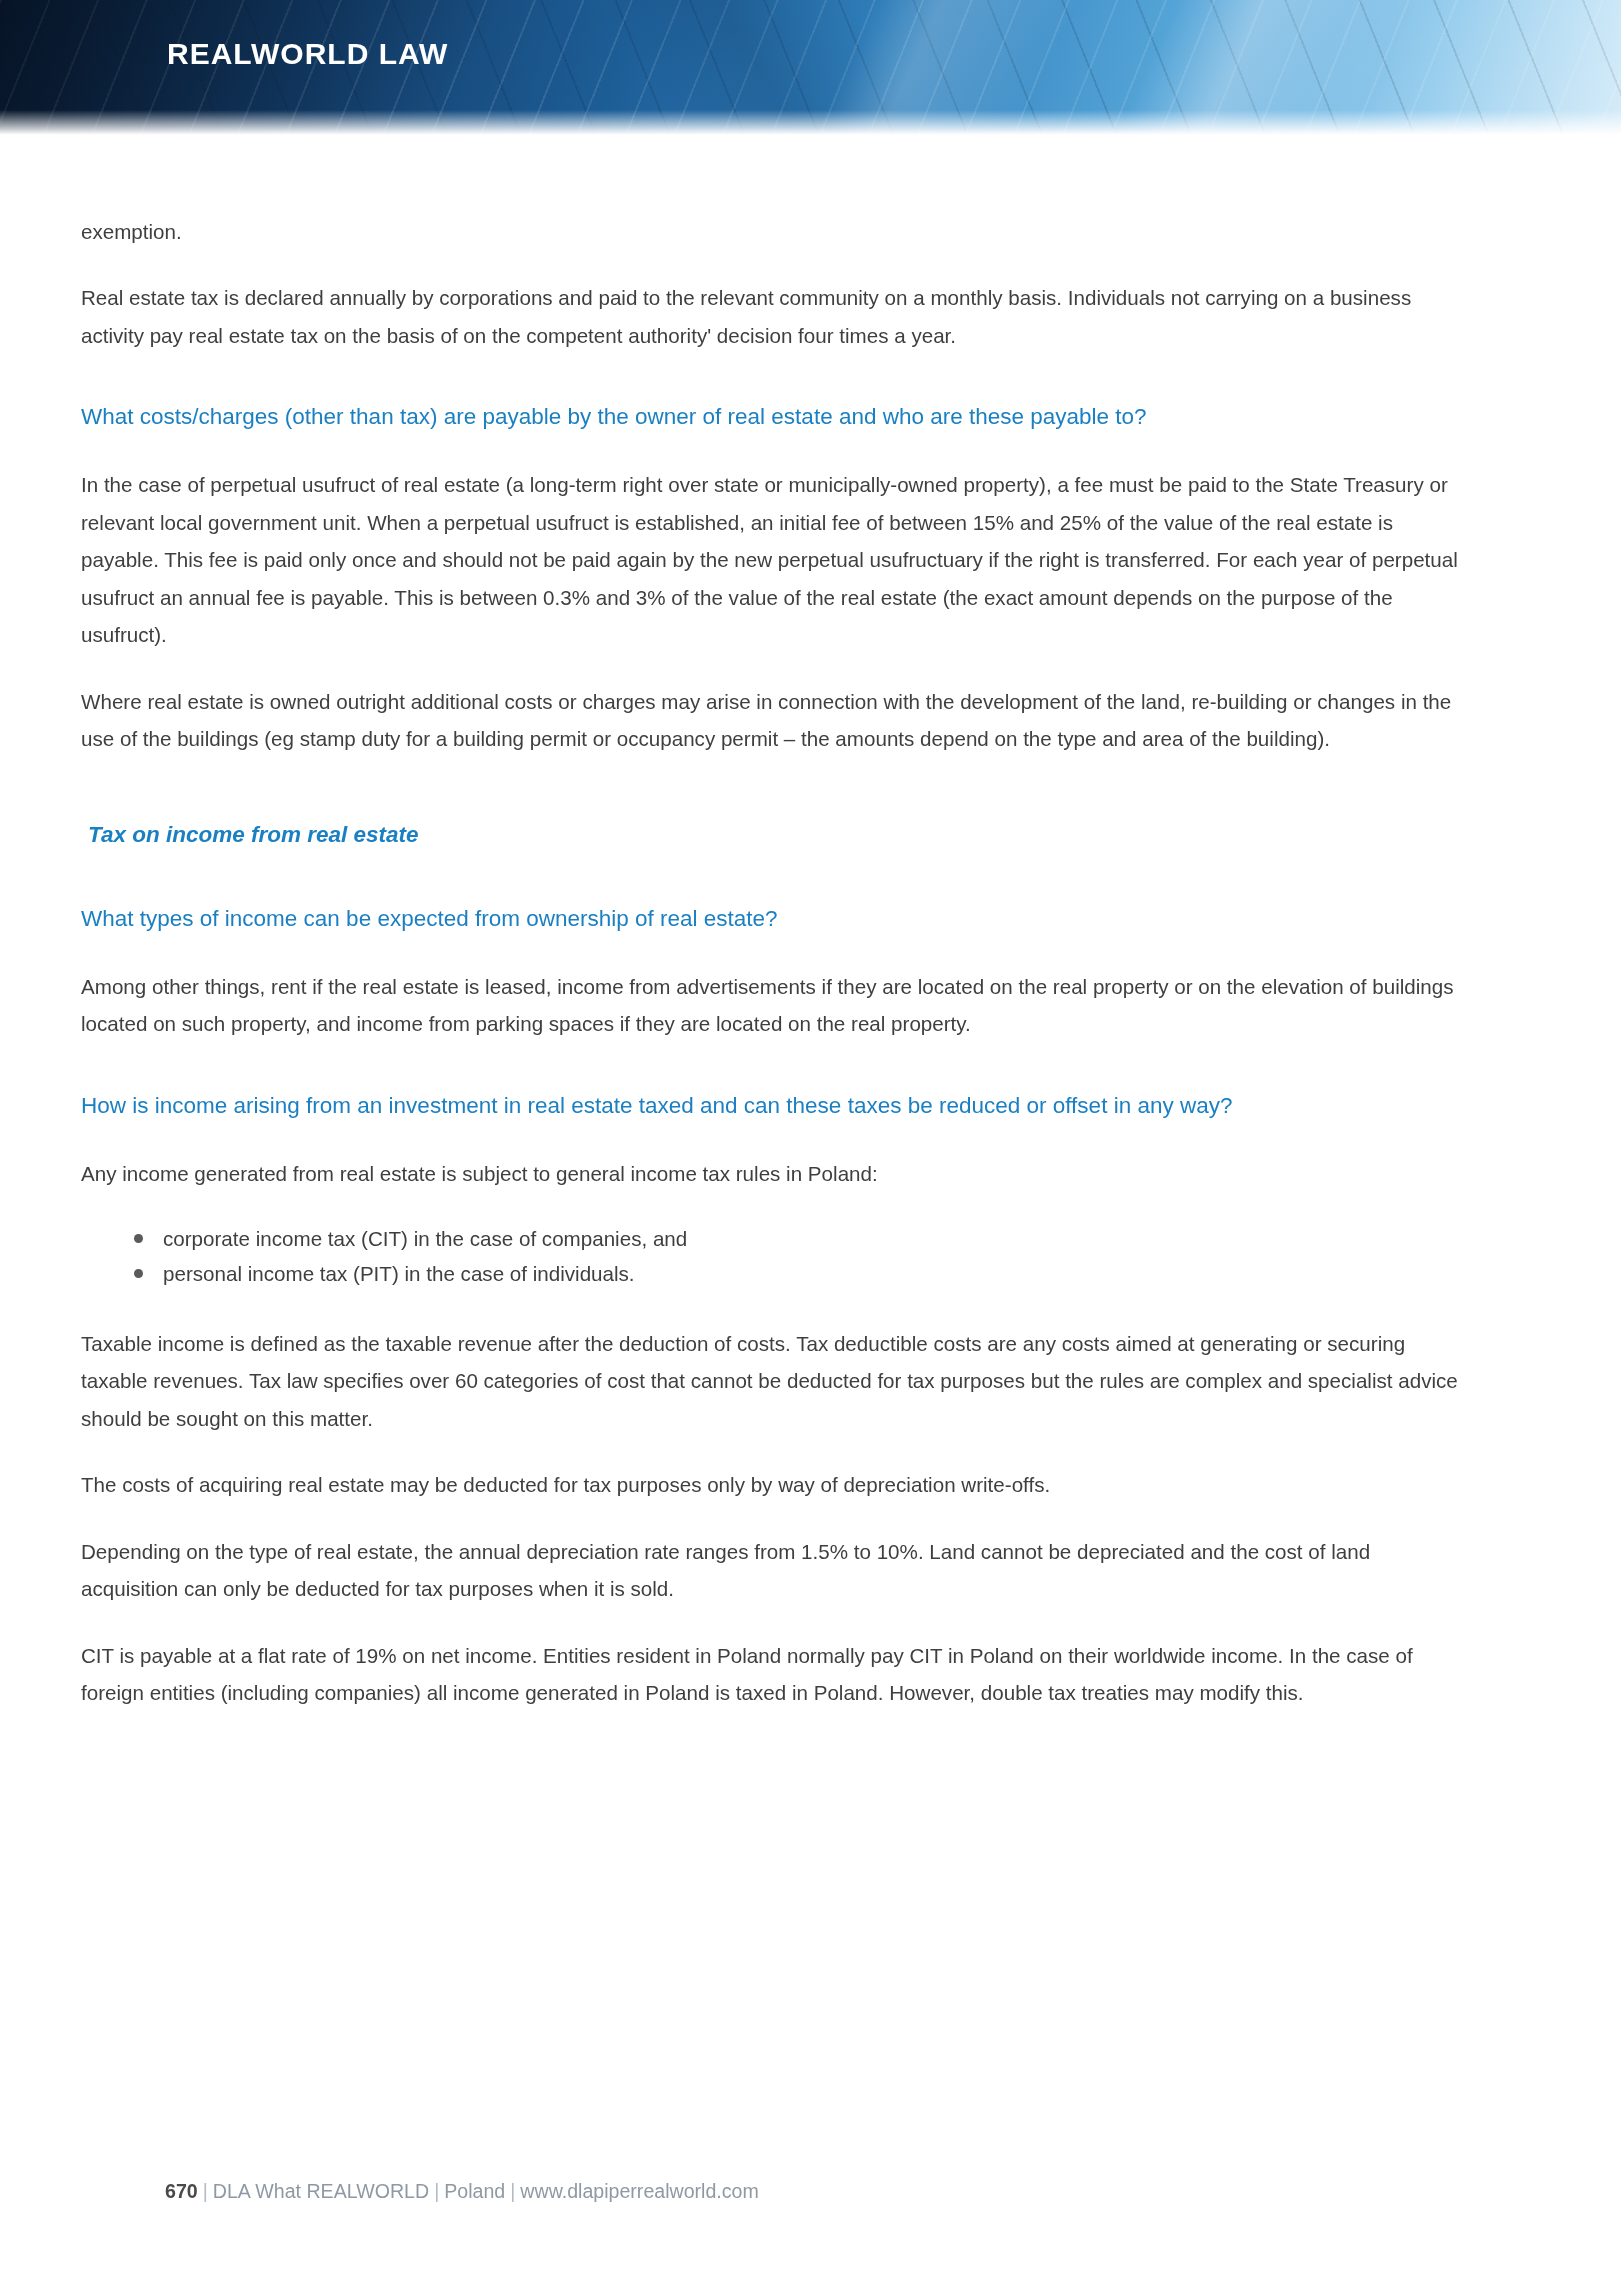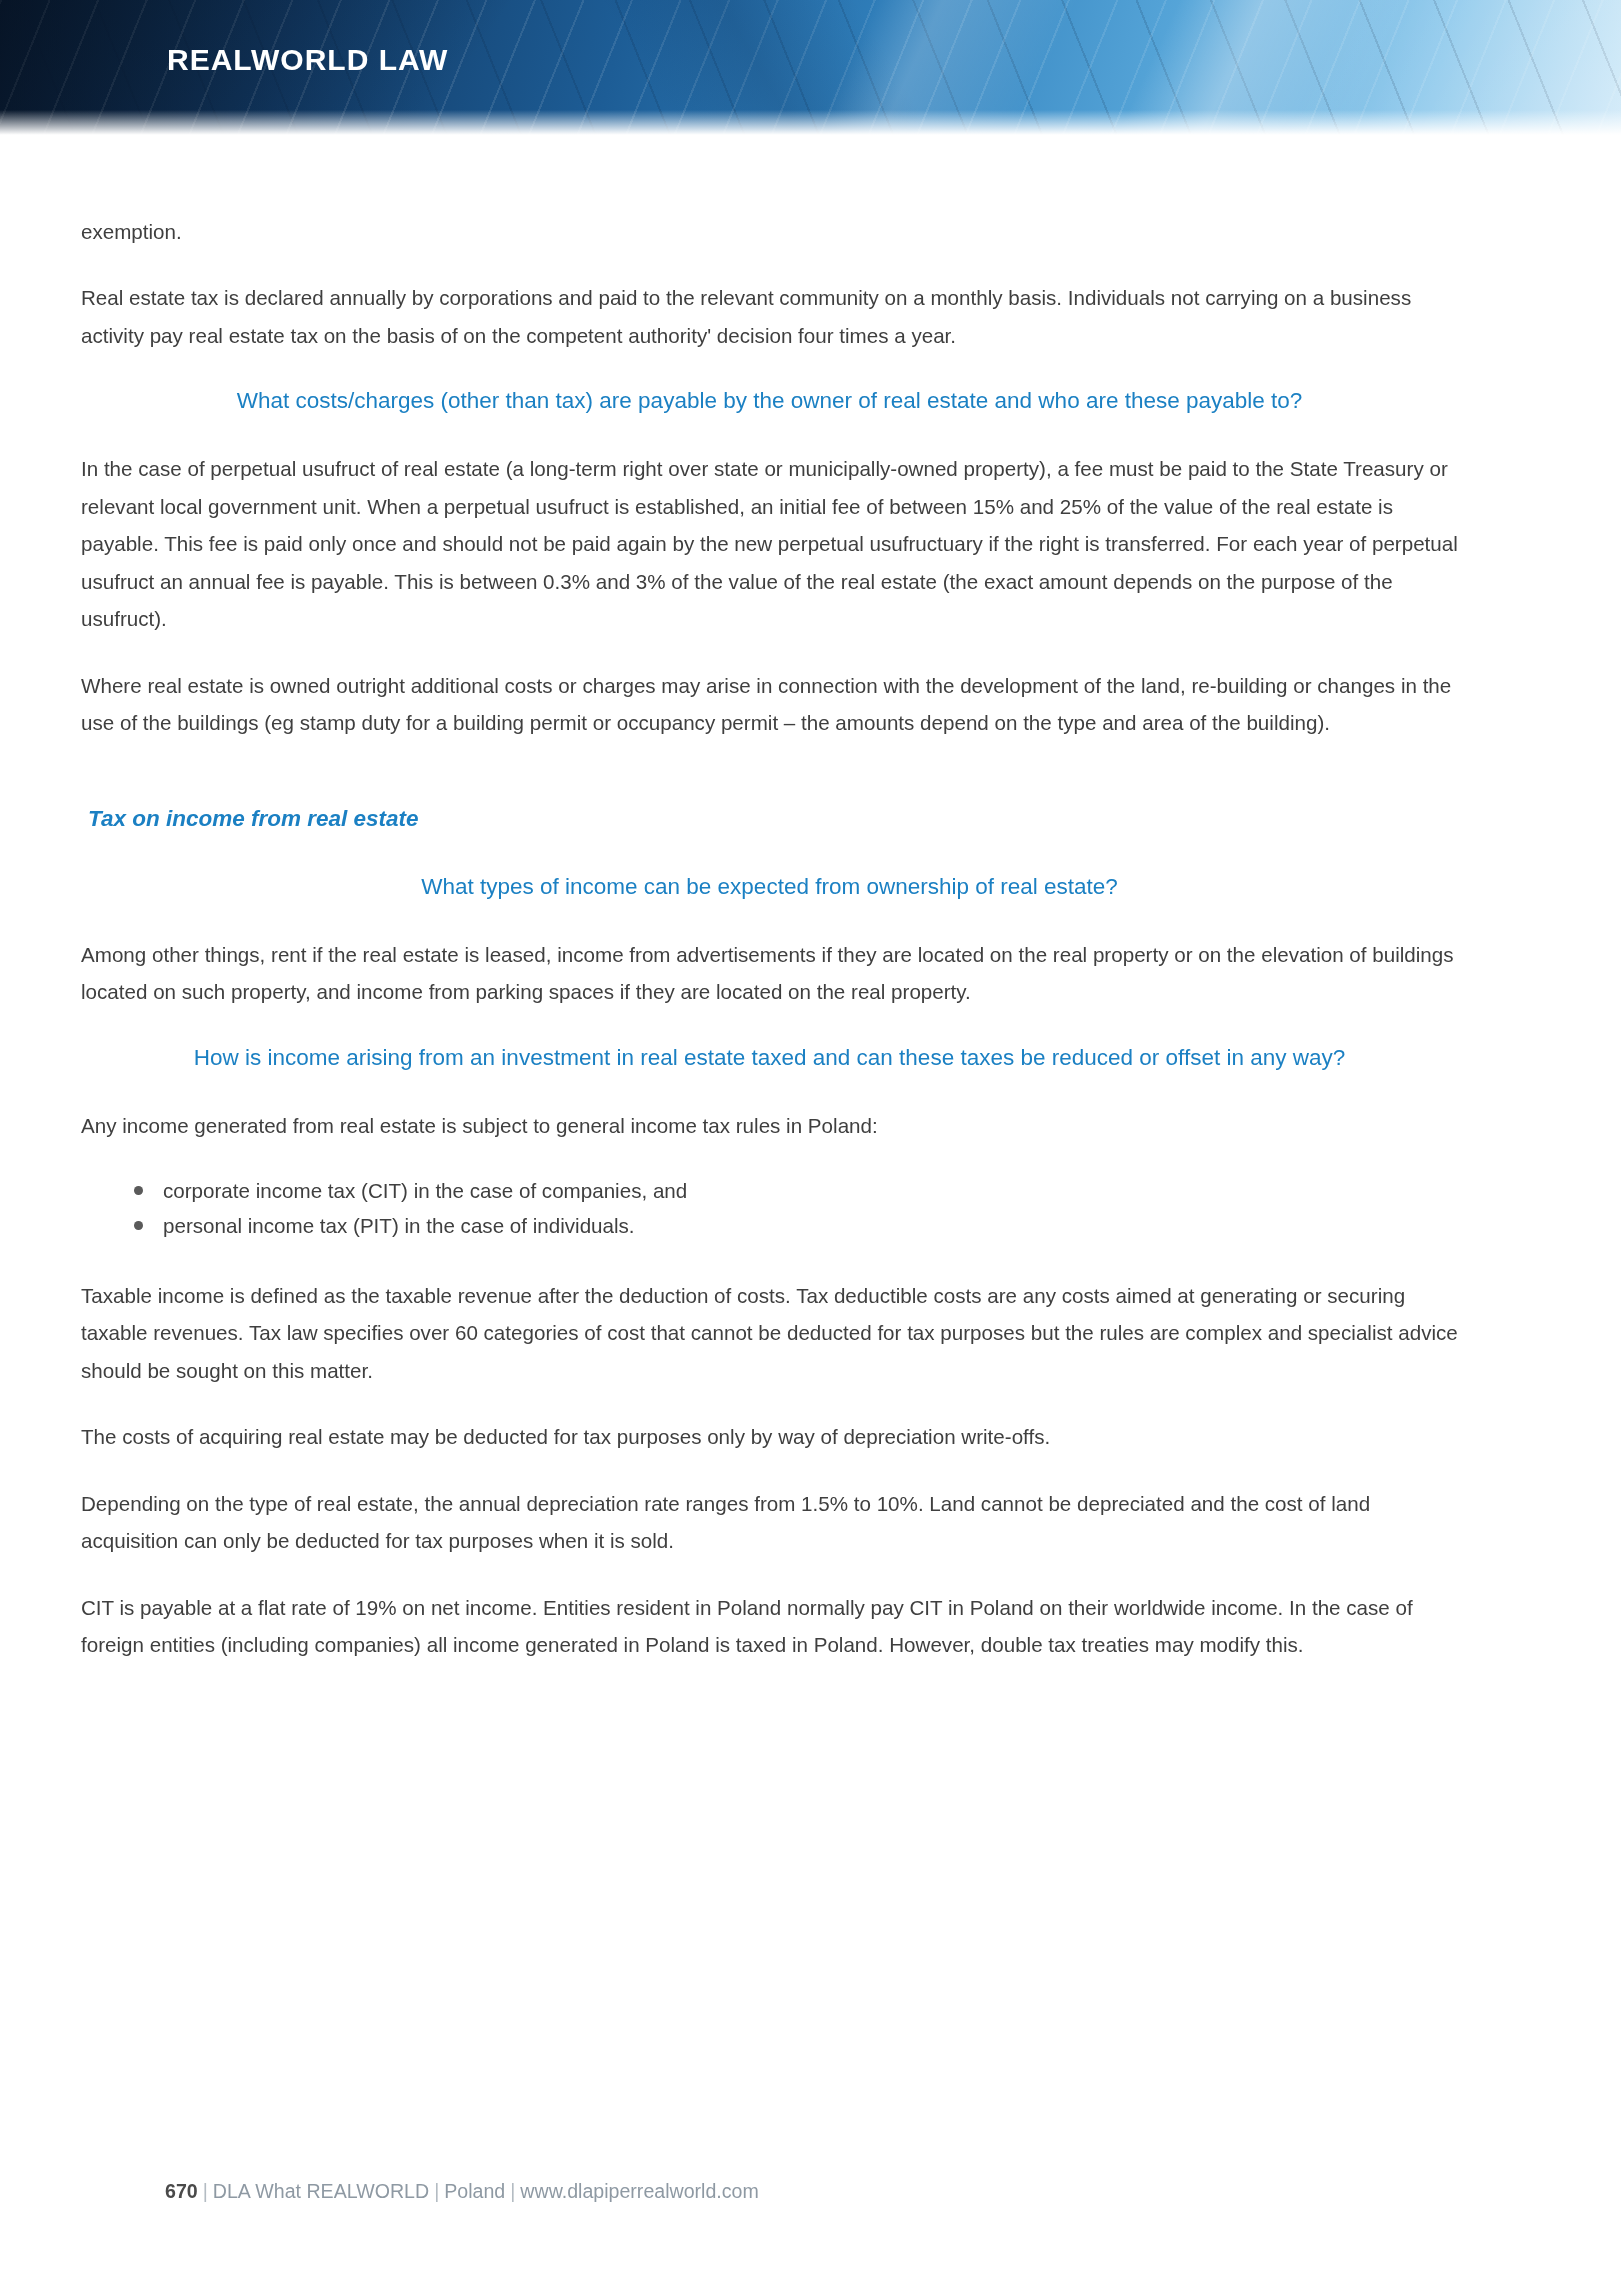--- a/index.html
+++ b/index.html
@@ -54,40 +54,38 @@
   }
   .header-title {
     position: absolute;
     left: 167px;
     top: 37px;
     z-index: 2;
     color: #ffffff;
     font-size: 30px;
     font-weight: bold;
     letter-spacing: 1px;
-    margin-top: 6px;
   }
 
   
   .content {
     padding: 76px 163px 0 81px;
     font-size: 20.6px;
     line-height: 1.82;
   }
   .content p {
     margin-bottom: 29px;
   }
   .question {
     color: var(--heading-blue);
     font-size: 22.5px;
     font-weight: 400;
     line-height: 1.6;
-    margin-top: 29px;
+    margin-top: 45px;
     margin-bottom: 31px;
-    text-align: center;
   }
   .subsection {
     color: var(--heading-blue);
     font-size: 22.5px;
     font-weight: 600;
     font-style: italic;
     margin-top: 57px;
     margin-bottom: 23.5px;
     margin-left: 7px;
   }

